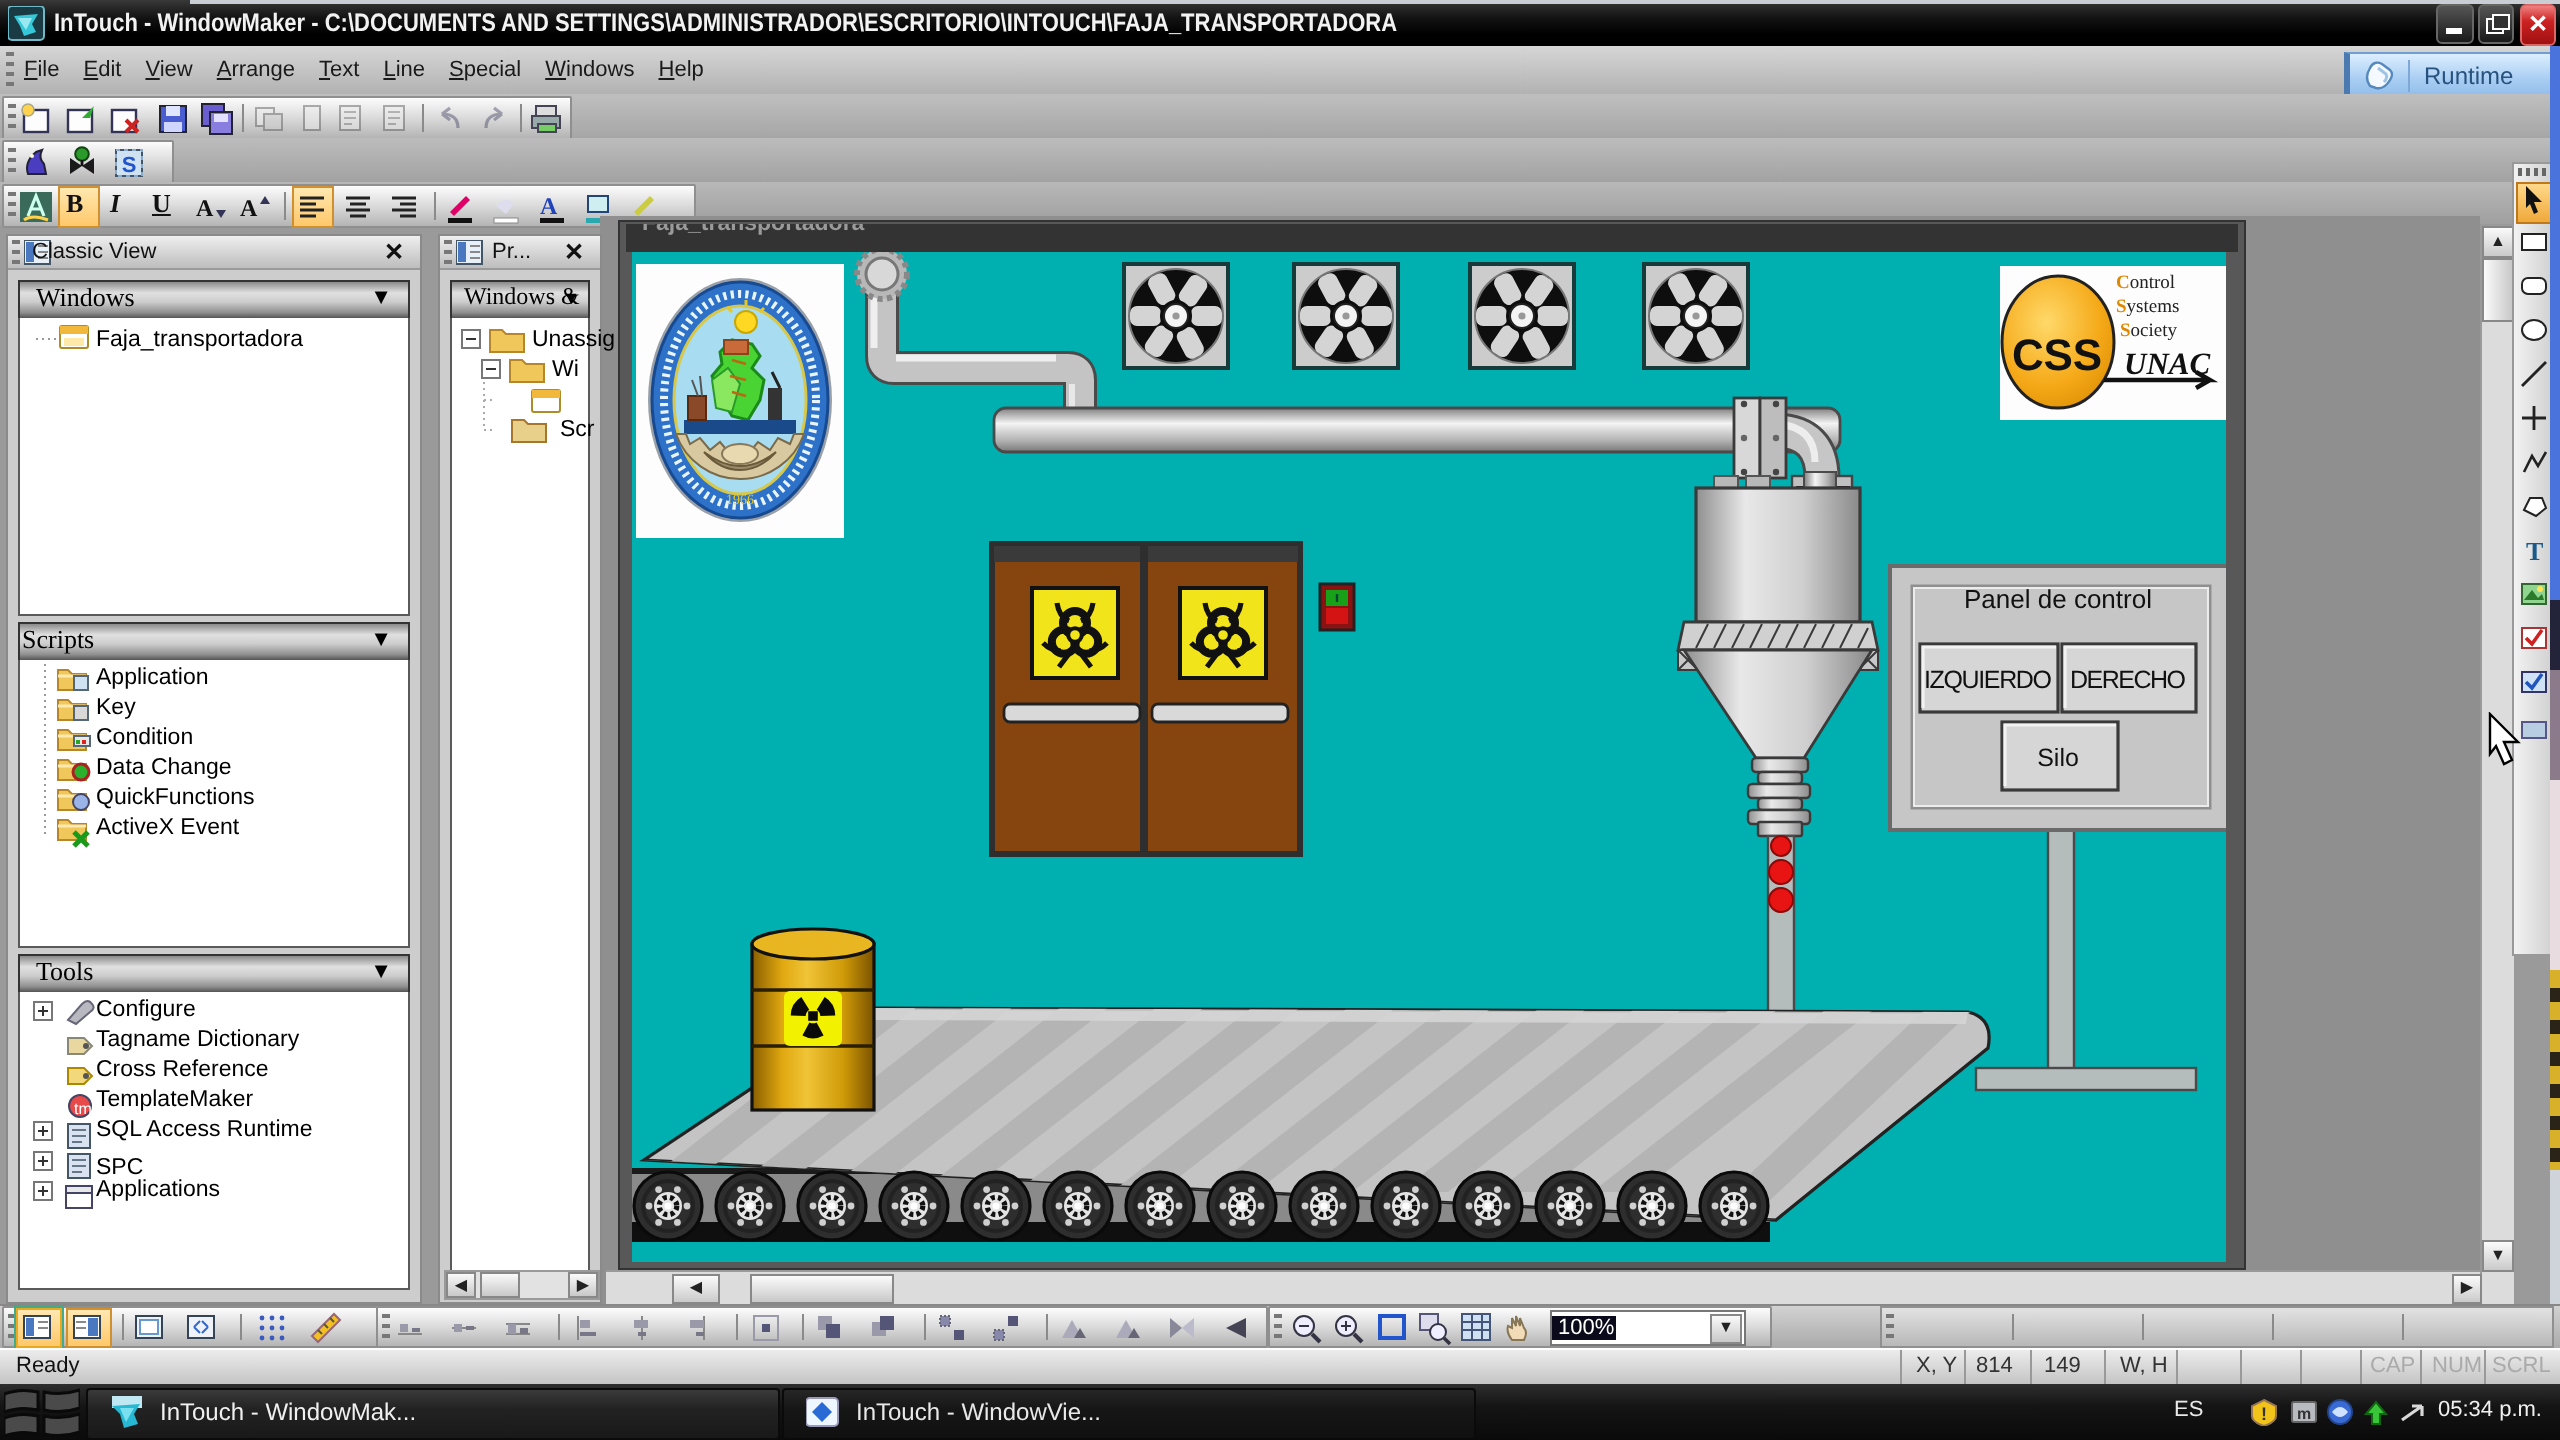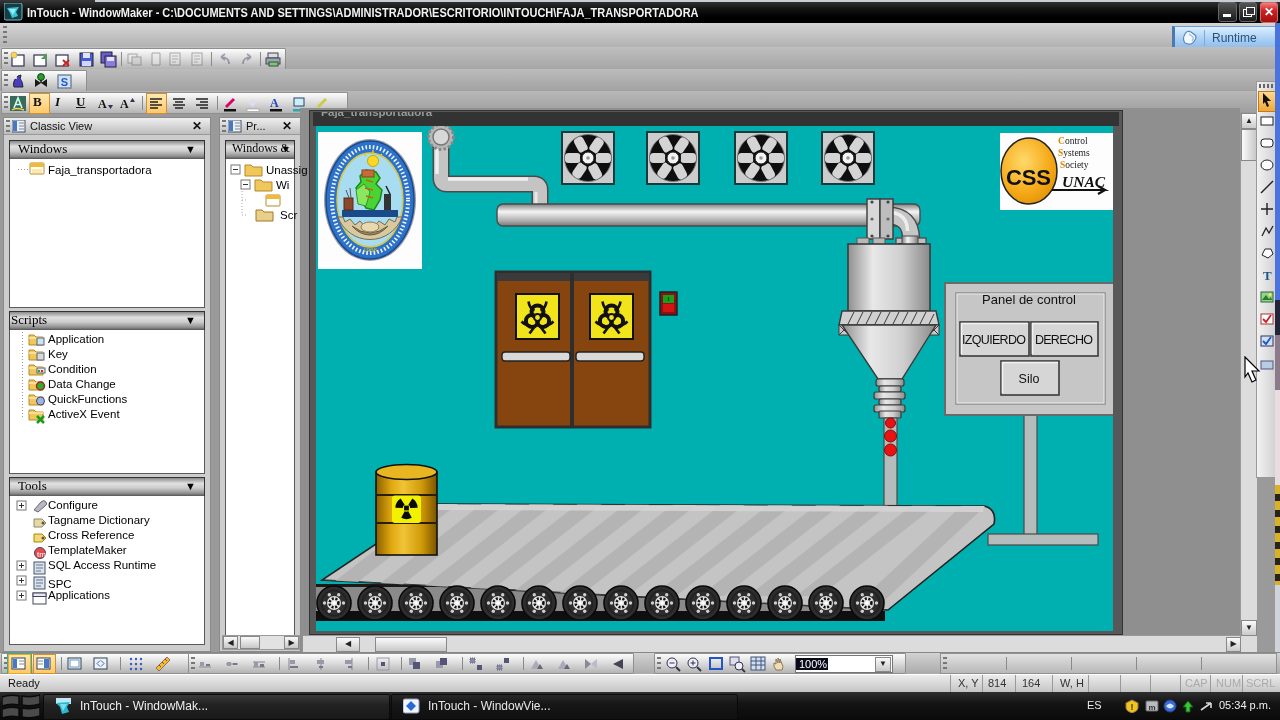--- a/index.html
+++ b/index.html
@@ -30,20 +30,23 @@
       <div style="position:absolute;left:4px;top:11px;width:8px;height:3px;background:#fff;"></div>
     </div>
 <div class="abs" style="left:1239px;top:2px;width:16px;height:18px;background:linear-gradient(#555,#1a1a1a);border:1px solid #666;border-radius:3px;">
       <div style="position:absolute;left:3px;top:6px;width:7px;height:6px;border:1px solid #fff;"></div>
       <div style="position:absolute;left:6px;top:4px;width:7px;height:6px;border:1px solid #fff;background:#333;"></div>
     </div>
 <div class="abs" style="left:1260px;top:2px;width:16px;height:19px;background:linear-gradient(#f08080,#cc2222 40%,#a01010);border:1px solid #d66;border-radius:3px;color:#fff;font-weight:bold;font-size:12px;text-align:center;line-height:18px;">✕</div>
 
 <div class="abs" style="left:0;top:23px;width:1280px;height:24px;background:linear-gradient(#d6d6d6,#b2b2b2);border-bottom:1px solid #9a9a9a;">
 <div class="grip" style="left:3px;"></div>
+<div class="abs" style="left:6px;top:6px;font-size:11px;color:#1a1a1a;">
+<span class="mnu"><u>F</u>ile</span><span class="mnu"><u>E</u>dit</span><span class="mnu"><u>V</u>iew</span><span class="mnu"><u>A</u>rrange</span><span class="mnu"><u>T</u>ext</span><span class="mnu"><u>L</u>ine</span><span class="mnu"><u>S</u>pecial</span><span class="mnu"><u>W</u>indows</span><span class="mnu"><u>H</u>elp</span>
+</div>
     </div>
 
 <div class="abs" style="left:1172px;top:26px;width:103px;height:22px;background:linear-gradient(#dceeff,#a6ccf2 60%,#8fbbe8);border:1px solid #6f9fd0;border-left:3px solid #4a7ab0;">
 <svg class="abs" style="left:6px;top:2px" width="20" height="18">
         <path d="M4 14 Q1 10 4 5 Q6 1 10 3 L14 6 Q16 8 14 11 Q11 16 7 15 Z" fill="#f4faff" stroke="#5588bb" stroke-width="1.2"></path>
         <path d="M8 5 L12 8 Q13 10 11 12" fill="none" stroke="#9fc4e4" stroke-width="1.5"></path>
       </svg>
 <div class="abs" style="left:29px;top:3px;width:1px;height:16px;background:#7fa8d6;"></div>
 <div class="abs" style="left:37px;top:4px;font-size:12px;color:#28527e;">Runtime</div>
 </div>
@@ -181,21 +184,21 @@
 <div class="abs" style="left:300px;top:108px;width:940px;height:544px;background:#8f8f8f;"></div>
 
 <div class="panel" style="left:3px;top:117px;width:206px;height:533px;">
  <div class="ptitle">
       <div class="grip" style="left:2px;top:2px;bottom:2px;"></div>
   <svg class="abs" style="left:8px;top:2px" width="14" height="13">
         <rect x="0" y="0" width="13" height="12" fill="#e8f0fa" stroke="#456"></rect>
         <rect x="1" y="1" width="4" height="10" fill="#4a78c0"></rect>
         <path d="M7 3h5M7 6h5M7 9h5" stroke="#888"></path>
       </svg>
-  <span class="abs" style="left:26px;top:2px;">Classic View</span>
+  <span class="abs" style="left:12px;top:2px;">Classic View</span>
   <span class="abs" style="left:188px;top:1px;font-weight:bold;font-size:12px;">✕</span>
     </div>
  <div class="shead" style="top:22px;"><span style="margin-left:8px;">Windows</span><span style="position:absolute;right:8px;top:2px;font-size:11px;font-family:'Liberation Sans';">▼</span></div>
  <div class="swhite" style="top:41px;height:148px;">
   <div class="abs" style="left:8px;top:10px;width:14px;height:1px;background:repeating-linear-gradient(90deg,#999 0 1px,transparent 1px 3px);"></div>
   <svg class="abs" style="left:19px;top:3px" width="16" height="14">
         <rect x="1" y="1" width="14" height="11" rx="1" fill="#fff" stroke="#b08c28"></rect>
         <rect x="1" y="1" width="14" height="4" fill="#f2b83c"></rect>
         <rect x="3" y="7" width="10" height="4" fill="#ffe9a8"></rect>
       </svg>
@@ -757,21 +760,21 @@
       <path d="M8 13 L11 8 L14 13 Z" fill="#667"></path>
     </svg>
  <svg class="tbi" style="left:394px">
       <path d="M2 3 L8 8 L2 13 Z" fill="#889"></path>
       <path d="M14 3 L8 8 L14 13 Z" fill="#bbc"></path>
     </svg>
  <svg class="tbi" style="left:421px">
       <path d="M13 3 L3 8 L13 13 Z" fill="#445"></path>
     </svg>
 </div>
-<div class="tbchunk" style="left:634px;top:653px;width:250px;height:19px;margin-left:20px;">
+<div class="tbchunk" style="left:634px;top:653px;width:250px;height:19px;">
  <div class="grip"></div>
  <svg class="tbi" style="left:10px">
       <circle cx="7" cy="7" r="5" fill="#eef" stroke="#334"></circle>
       <path d="M4.5 7 h5" stroke="#334"></path>
       <path d="M11 11 L15 15" stroke="#334" stroke-width="2"></path>
     </svg>
  <svg class="tbi" style="left:31px">
       <circle cx="7" cy="7" r="5" fill="#eef" stroke="#334"></circle>
       <path d="M4.5 7 h5 M7 4.5 v5" stroke="#334"></path>
       <path d="M11 11 L15 15" stroke="#334" stroke-width="2"></path>
@@ -803,21 +806,21 @@
     <div class="sep" style="left:260px"></div>
 </div>
 
 <div class="abs" style="left:0;top:674px;width:1280px;height:18px;background:linear-gradient(#ececec,#c2c2c2);border-top:1px solid #fff;font-size:11px;color:#111;">
  <div class="abs" style="left:8px;top:2px;text-align:right;">Ready</div>
  <div class="abs" style="left:950px;top:0;bottom:0;width:1px;background:#999;"></div>
  <div class="abs" style="left:958px;top:2px;color:#333;">X, Y</div>
  <div class="abs" style="left:982px;top:0;bottom:0;width:1px;background:#999;"></div>
  <div class="abs" style="left:988px;top:2px;color:#333;">814</div>
  <div class="abs" style="left:1015px;top:0;bottom:0;width:1px;background:#999;"></div>
- <div class="abs" style="left:1022px;top:2px;color:#333;">164</div>
+ <div class="abs" style="left:1022px;top:2px;color:#333;">149</div>
  <div class="abs" style="left:1052px;top:0;bottom:0;width:1px;background:#999;"></div>
  <div class="abs" style="left:1060px;top:2px;color:#333;">W, H</div>
  <div class="abs" style="left:1088px;top:0;bottom:0;width:1px;background:#999;"></div>
  <div class="abs" style="left:1120px;top:0;bottom:0;width:1px;background:#999;"></div>
  <div class="abs" style="left:1150px;top:0;bottom:0;width:1px;background:#999;"></div>
  <div class="abs" style="left:1185px;top:2px;color:#aaa;">CAP</div>
  <div class="abs" style="left:1180px;top:0;bottom:0;width:1px;background:#999;"></div>
  <div class="abs" style="left:1216px;top:2px;color:#aaa;">NUM</div>
  <div class="abs" style="left:1210px;top:0;bottom:0;width:1px;background:#999;"></div>
  <div class="abs" style="left:1246px;top:2px;color:#aaa;">SCRL</div>

